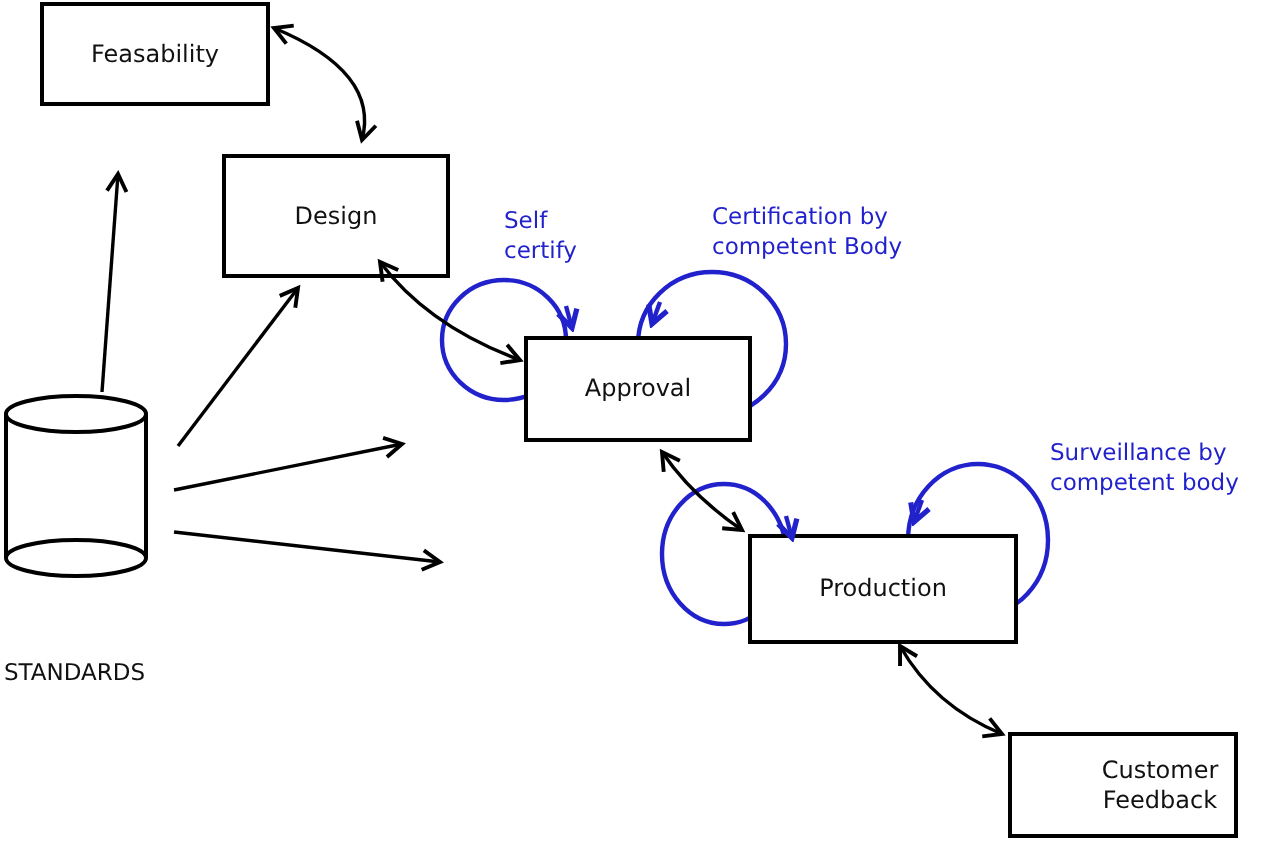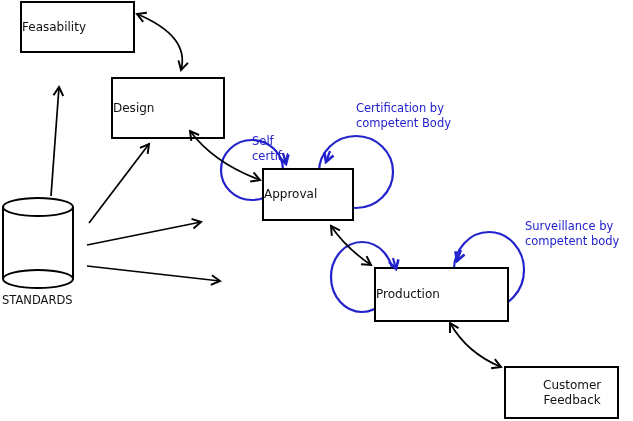--- a/index.html
+++ b/index.html
@@ -29,20 +29,21 @@
   .layer.over{pointer-events:none;}
   .black-stroke{stroke:var(--color-line);}
   .blue-stroke{stroke:var(--color-annotation);}
   .node{
     position:absolute;
     box-sizing:border-box;
     border:2px solid var(--color-line);
     background:var(--color-box_fill);
     display:flex;
     align-items:center;
+    justify-content:center;
     text-align:center;
     z-index:1;
   }
   .node-label{
     font-size:12px;
     line-height:15px;
     color:#111111;
     white-space:pre-line;
   }
   .blue-label{
@@ -53,27 +54,28 @@
     white-space:pre-line;
     z-index:3;
   }
   .blue-label.tall{line-height:17px;}
   .black-label{
     position:absolute;
     font-size:11.5px;
     color:#111111;
     white-space:pre-line;
     z-index:3;
+    margin-top:36px;
   }
   #node-feasability{left:20px;top:1px;width:115px;height:52px;}
   #node-design{left:111px;top:77px;width:114px;height:62px;}
-  #node-approval{left:262px;top:168px;width:92px;height:53px;}
+  #node-approval{left:262px;top:168px;width:114px;height:53px;}
   #node-production{left:374px;top:267px;width:135px;height:55px;}
   #node-customer-feedback{left:504px;top:366px;width:115px;height:53px;padding-left:37px;}
-  #label-self-certify{left:252px;top:103px;margin-top:31px;}
+  #label-self-certify{left:252px;top:103px;}
   #label-certification{left:356px;top:101px;}
   #label-surveillance{left:525px;top:219px;}
   #label-quality{left:269px;top:297px;}
   #label-standards{left:2px;top:293px;}
 </style>
 </head>
 <body>
 
 <div class="stage">
 

